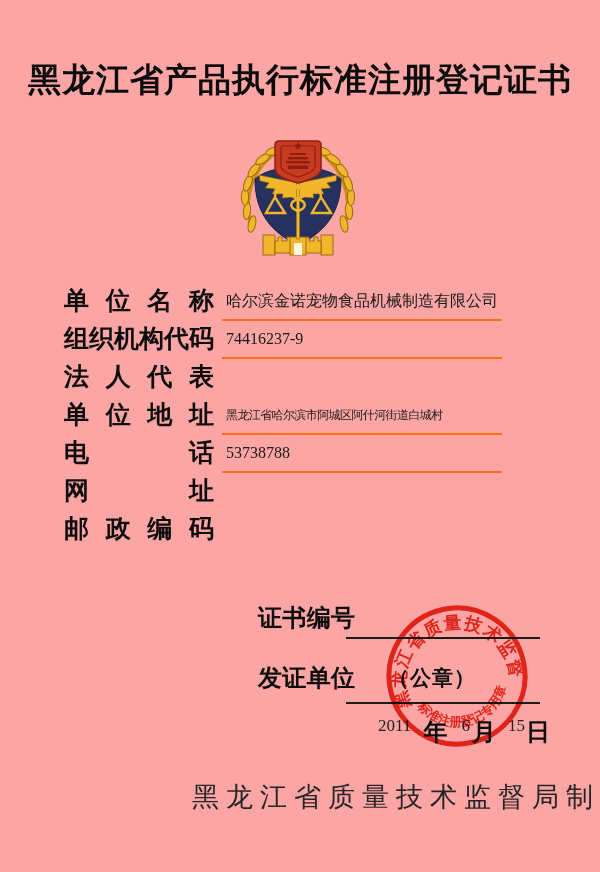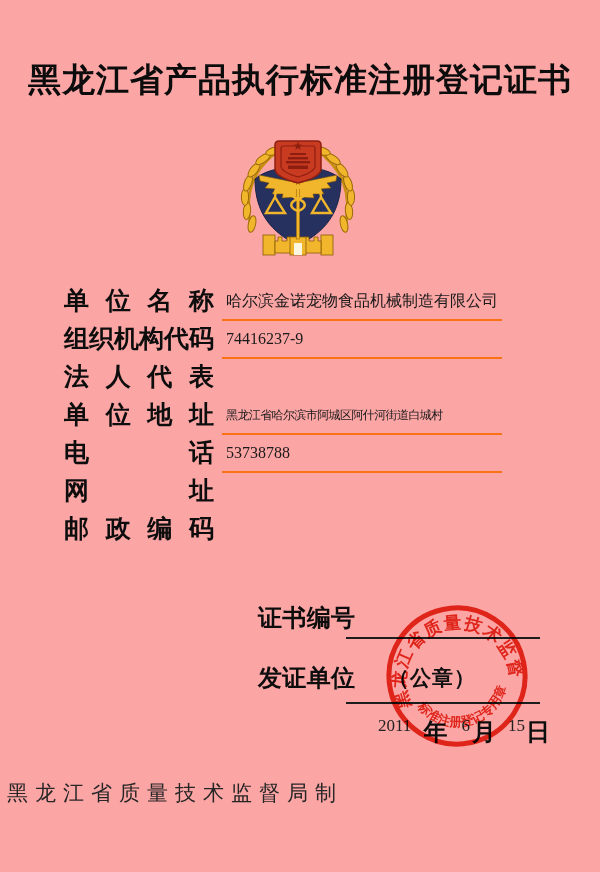--- a/index.html
+++ b/index.html
@@ -51,22 +51,22 @@
   .date-unit{
     font-size:24px;font-weight:bold;color:#0d0d0d;
     font-family:"Liberation Sans","DejaVu Sans",sans-serif;
   }
   .m12{margin-left:12px}.m14{margin-left:14px}.m2{margin-left:2px}.m1{margin-left:1px}
   .stamp{
     position:absolute;left:381px;top:600px;width:152px;height:152px;
     mix-blend-mode:multiply;opacity:.93;
   }
   .footer{
-    position:absolute;top:779px;left:0;width:600px;text-align:left;text-indent:7px;
-    font-size:21px;letter-spacing:7px;color:#262626;
+    position:absolute;top:779px;left:0;width:600px;text-align:right;text-indent:7px;
+    font-size:27px;letter-spacing:7px;color:#262626;
     font-family:"Liberation Serif","DejaVu Serif",serif;
   }
 </style>
 </head>
 <body>
 
 <div class="page">
 
   <div class="title">黑龙江省产品执行标准注册登记证书</div>
 

